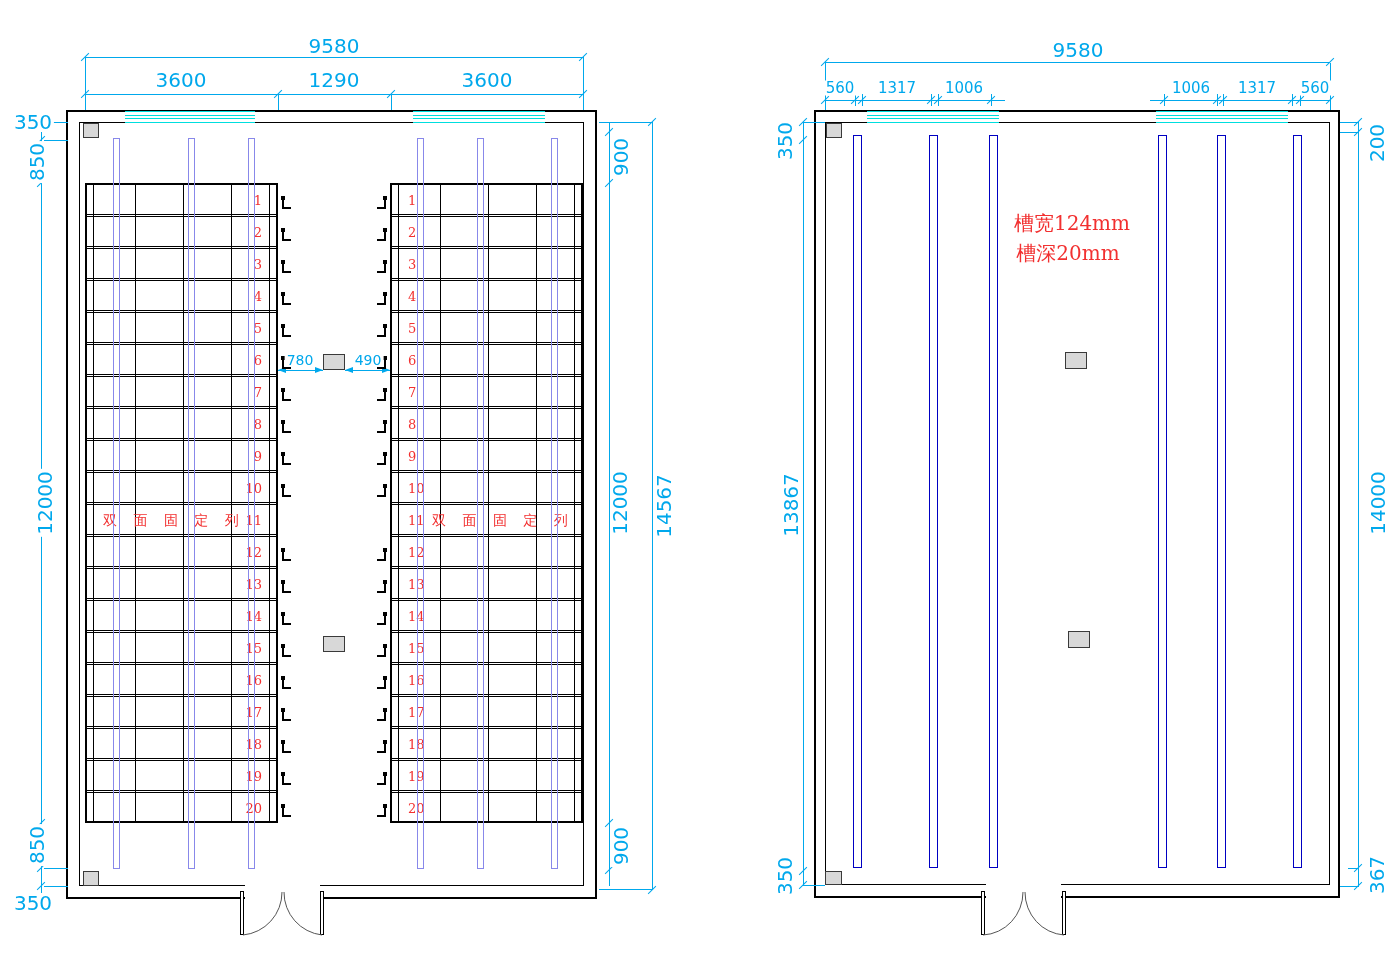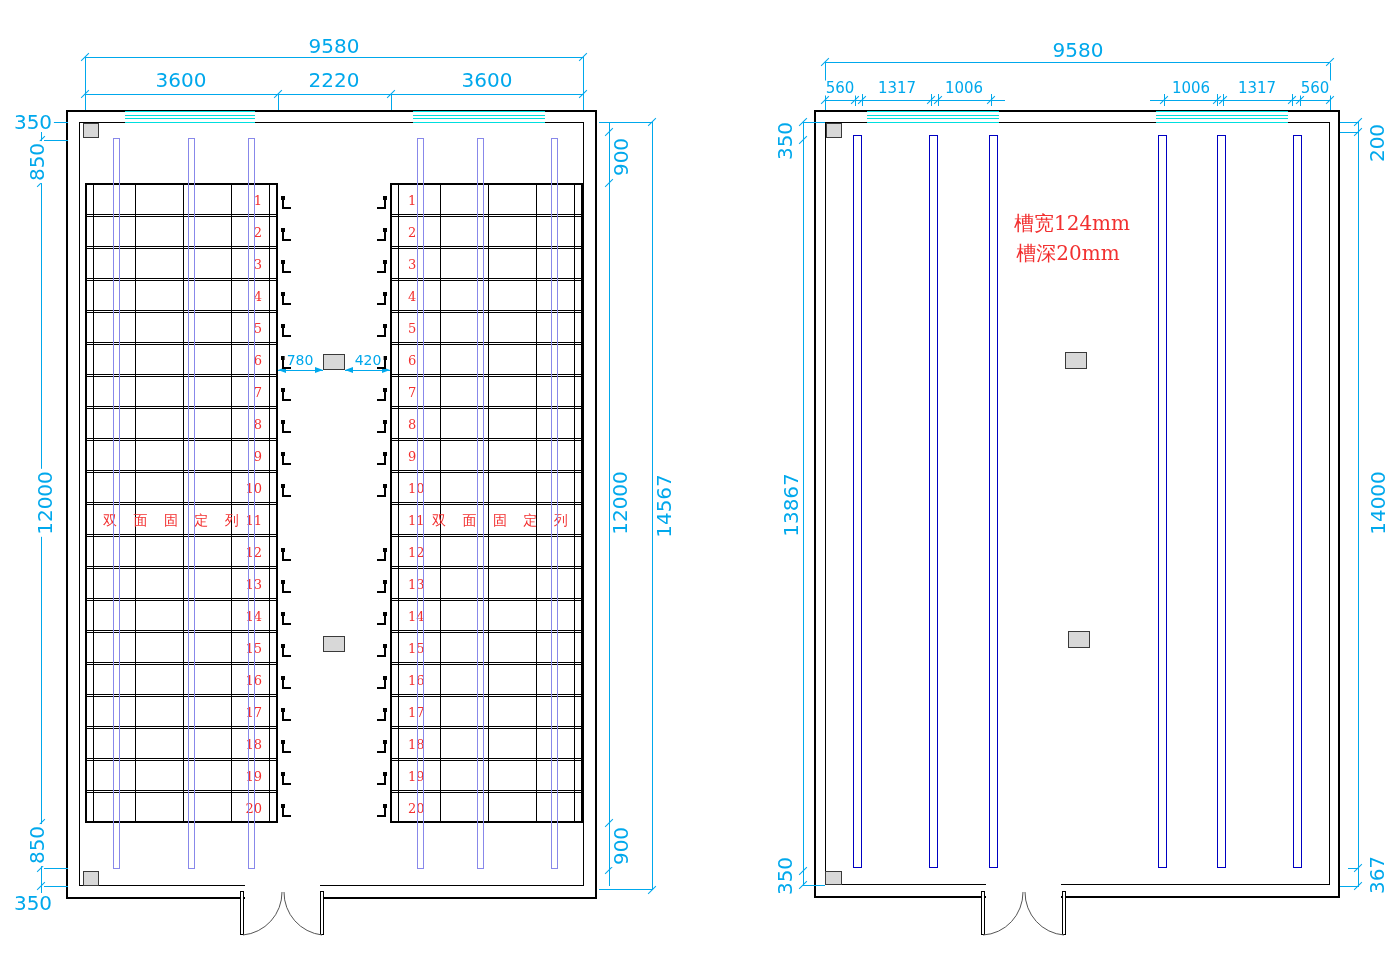--- a/index.html
+++ b/index.html
@@ -59,33 +59,33 @@
 
   <svg class="overlay" width="1399" height="955">
     <path d="M282,892 A43,43 0 0 1 243,935" stroke="#555" fill="none" stroke-width="1"></path>
     <path d="M284,892 A43,43 0 0 0 322,935" stroke="#555" fill="none" stroke-width="1"></path>
     <path d="M1023,892 A42,43 0 0 1 983,935" stroke="#555" fill="none" stroke-width="1"></path>
     <path d="M1025,892 A42,43 0 0 0 1064,935" stroke="#555" fill="none" stroke-width="1"></path>
   </svg>
 
   <div class="dt" style="left:334px;top:46px">9580</div>
   <div class="dt" style="left:181px;top:80px">3600</div>
-  <div class="dt" style="left:334px;top:80px">2220</div>
+  <div class="dt" style="left:334px;top:80px">1290</div>
   <div class="dt" style="left:487px;top:80px">3600</div>
   <div class="dt" style="left:33px;top:122px">350</div>
   <div class="dt vt" style="left:37px;top:162px">850</div>
   <div class="dt vt" style="left:45px;top:503px">12000</div>
   <div class="dt vt" style="left:37px;top:845px">850</div>
   <div class="dt" style="left:33px;top:903px">350</div>
   <div class="dt vt" style="left:621px;top:157px">900</div>
   <div class="dt vt" style="left:620px;top:503px">12000</div>
   <div class="dt vt" style="left:621px;top:846px">900</div>
   <div class="dt vt" style="left:664px;top:506px">14567</div>
   <div class="dt xs" style="left:300px;top:360px">780</div>
-  <div class="dt xs" style="left:368px;top:360px">420</div>
+  <div class="dt xs" style="left:368px;top:360px">490</div>
 
   <div class="dt" style="left:1078px;top:50px">9580</div>
   <div class="dt sm" style="left:840px;top:88px">560</div>
   <div class="dt sm" style="left:897px;top:88px">1317</div>
   <div class="dt sm" style="left:964px;top:88px">1006</div>
   <div class="dt sm" style="left:1191px;top:88px">1006</div>
   <div class="dt sm" style="left:1257px;top:88px">1317</div>
   <div class="dt sm" style="left:1315px;top:88px">560</div>
   <div class="dt vt" style="left:785px;top:141px">350</div>
   <div class="dt vt" style="left:791px;top:505px">13867</div>

